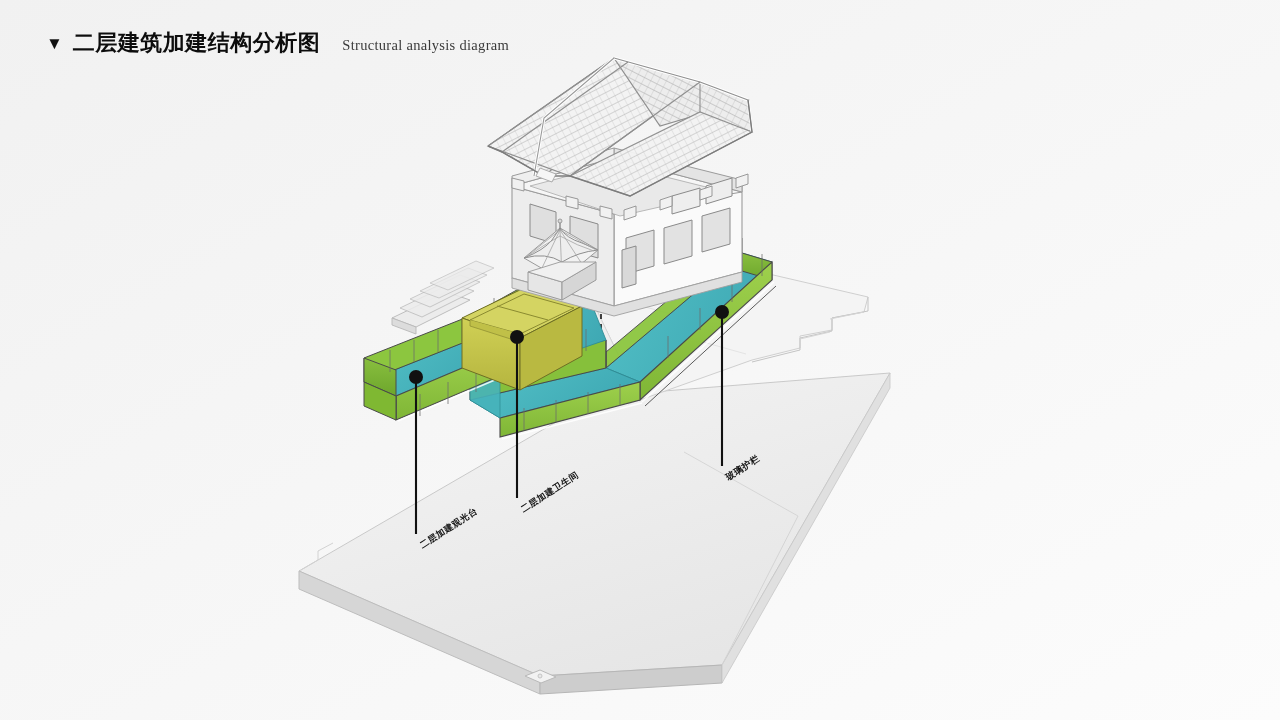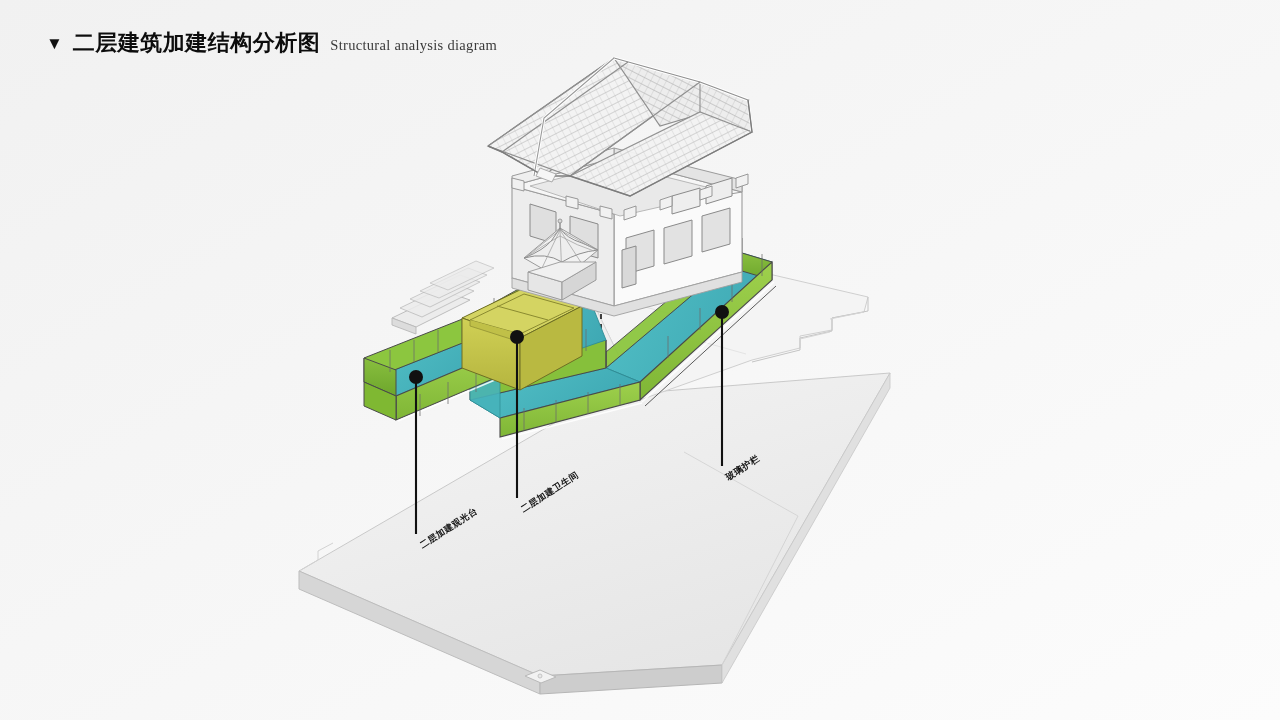--- a/index.html
+++ b/index.html
@@ -45,21 +45,21 @@
     font-weight: 700;
     color: #0d0d0d;
     letter-spacing: 0.5px;
   }
   #title-en {
     font-family: "Liberation Serif", "DejaVu Serif", serif;
     font-size: 14.5px;
     font-weight: 400;
     color: #3a3a3a;
     letter-spacing: 0.3px;
-    margin-left: 0;
+    margin-left: 12px;
   }
 
   
   .callout-label {
     position: absolute;
     font-family: "DejaVu Sans", "Liberation Sans", sans-serif;
     font-size: 9px;
     font-weight: 700;
     color: #111;
     white-space: nowrap;

